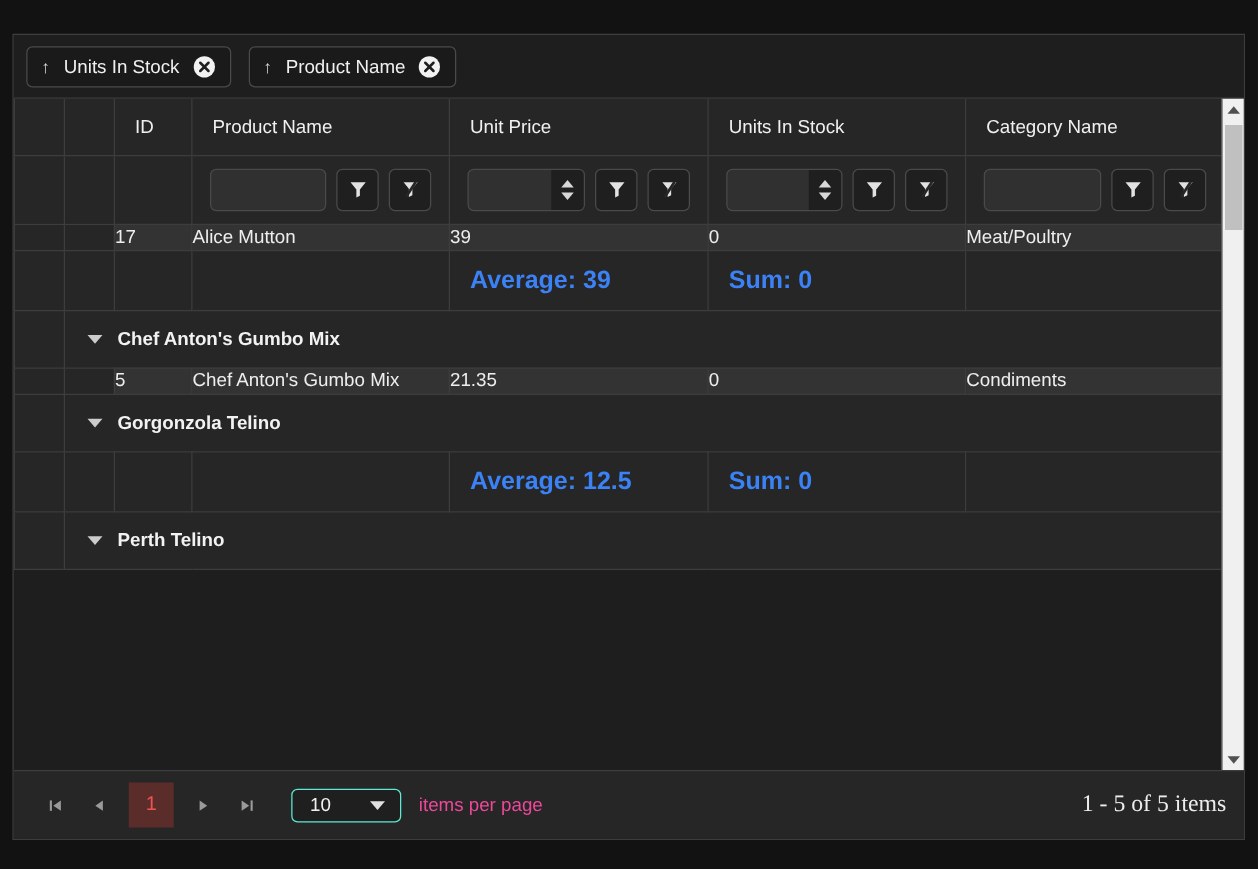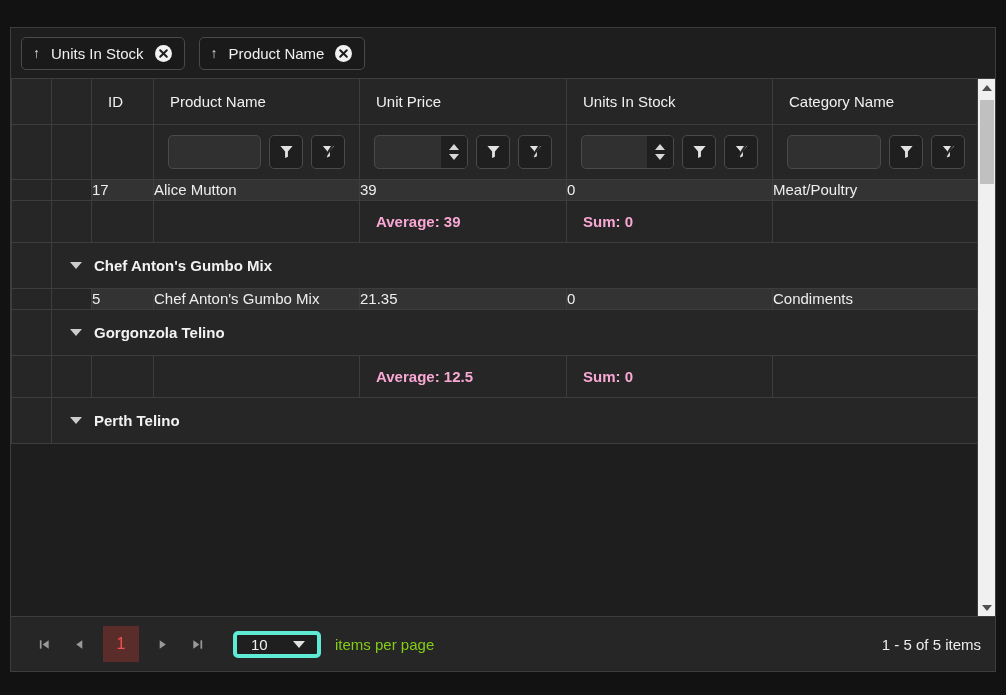--- a/index.html
+++ b/index.html
@@ -197,23 +197,23 @@
     width: 0; height: 0;
     border-left: 6px solid transparent;
     border-right: 6px solid transparent;
     border-top: 7px solid #cccccc;
     cursor: pointer;
     flex: 0 0 auto;
   }
 
   tr.agg-row td {
     background: #262626;
-    font-size: 15px;
+    font-size: 20px;
     font-weight: bold;
-    color: #f9a8d4;
+    color: #3b82f6;
     padding: 12px 16px;
   }
   tr.agg-row td.empty { padding: 0; }
 
   
   .vscroll {
     flex: 0 0 18px;
     width: 18px;
     background: #f0f0f0;
     position: relative;
@@ -270,46 +270,47 @@
     display: flex; align-items: center; justify-content: center;
     background: #5a2d2a;
     color: #ef5350;
     font-size: 16px;
     cursor: pointer;
     margin: 0 6px;
   }
   .pg-select {
     margin-left: 18px;
     width: 88px; height: 27px;
-    border: 4px solid #5eead4;
+    border: 1px solid #5eead4;
     border-radius: 5px;
     background: #1f1f1f;
     display: flex;
     align-items: center;
     justify-content: space-between;
     padding: 0 12px 0 14px;
     color: #f0f0f0;
     font-size: 15px;
     cursor: pointer;
   }
   .pg-select .dd {
     width: 0; height: 0;
     border-left: 6px solid transparent;
     border-right: 6px solid transparent;
     border-top: 7px solid #e0e0e0;
   }
   .pg-ipp {
     margin-left: 14px;
     font-size: 15px;
-    color: #84cc16;
+    color: #ec4899;
   }
   .pg-info {
     margin-left: auto;
-    font-size: 15px;
+    font-size: 19px;
     color: #ececec;
+    font-family: Liberation Serif, serif;
   }
 </style>
 </head>
 <body>
 
 <div class="grid-wrap">
 
   <div class="chip-bar">
     <div class="chip">
       <span class="dir">↑</span>

